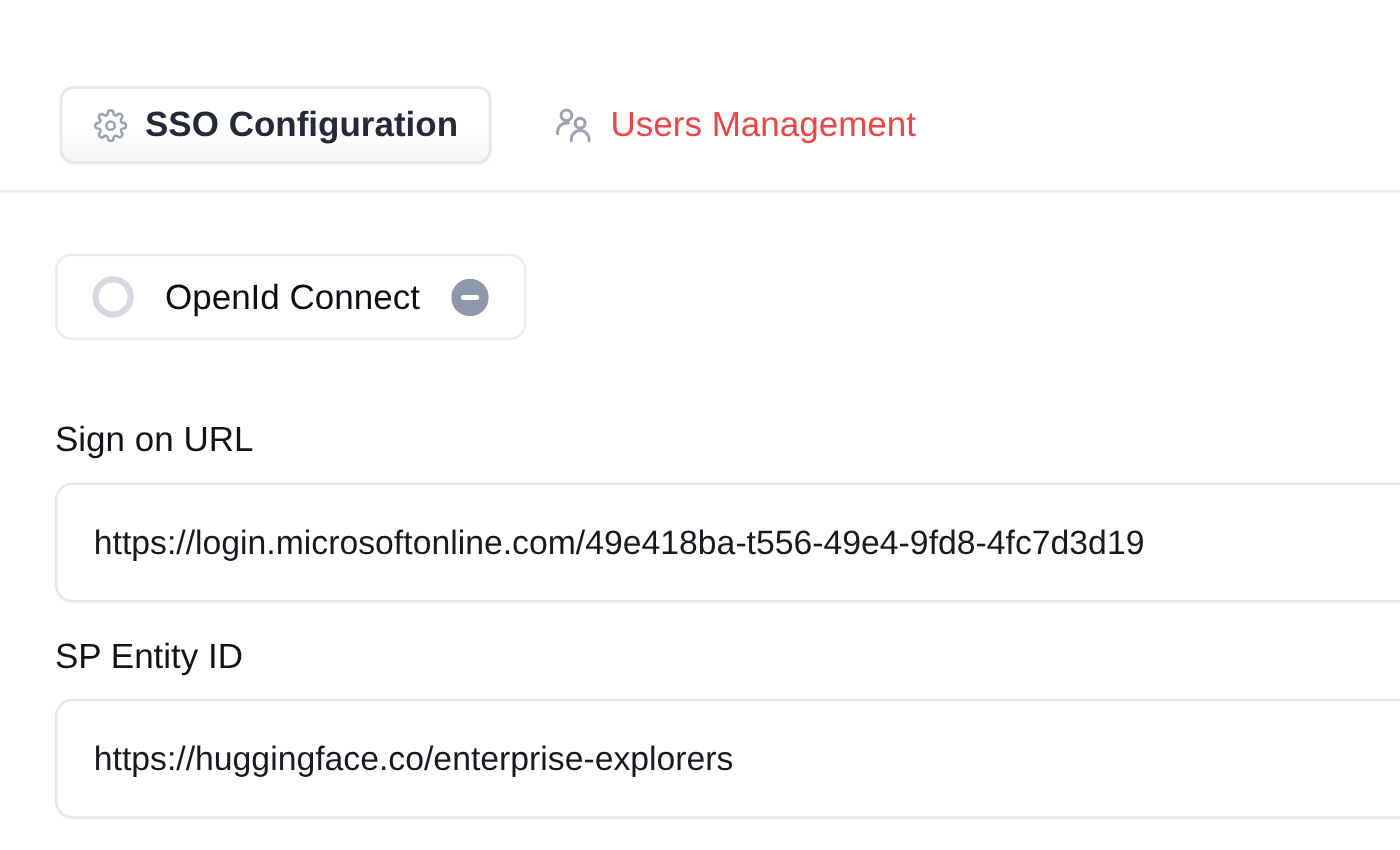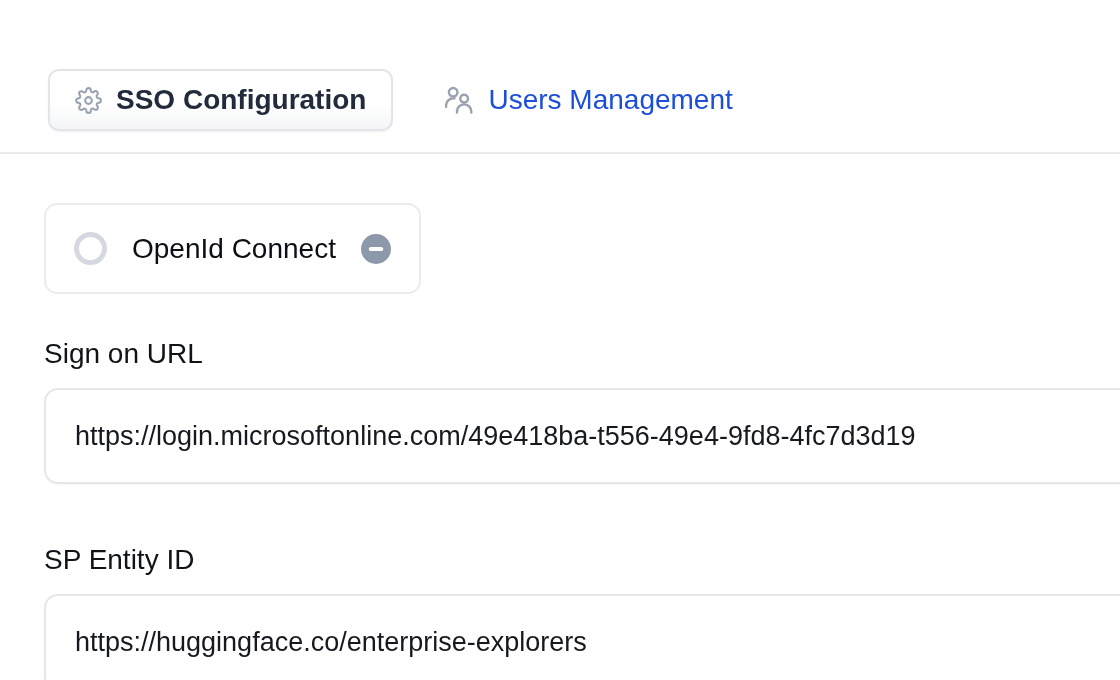--- a/index.html
+++ b/index.html
@@ -5,47 +5,47 @@
   * { margin:0; padding:0; box-sizing:border-box; }
   html,body { width:1120px; height:680px; overflow:hidden; background:#ffffff;
               font-family:"Liberation Sans", sans-serif; }
 
   
   .header { display:flex; align-items:center; gap:50px;
             padding:46px 18px 0 48px; height:154px; position:relative; }
   .header::after { content:""; position:absolute; left:0; right:0; bottom:0;
                    height:2px; background:#e9ebee; }
   .tab { display:flex; align-items:center; gap:14px; background:none; border:none;
-         font-family:inherit; font-size:28px; color:#1d4ed8; cursor:pointer;
+         font-family:inherit; font-size:28px; color:#ef4444; cursor:pointer;
          white-space:nowrap; padding:0; }
   .tab .ticon { display:flex; align-items:center; }
   .tab.active { border:2px solid #e3e5ea; border-radius:11px;
                 background:linear-gradient(180deg,#ffffff 55%,#f4f5f7 100%);
                 padding:13px 25px; font-weight:700; color:#212b3c;
                 box-shadow:0 1px 2px rgba(16,24,40,.06); }
 
   
   .main { padding-left:44px; }
   .options { display:flex; gap:22px; margin-top:49px; }
   .option-card { display:flex; align-items:center; gap:25px;
                  border:2px solid #eaecf0; border-radius:13px;
-                 padding:27px 28px; background:#fff; cursor:pointer; }
+                 padding:16px 28px; background:#fff; cursor:pointer; }
   .option-label { font-size:28px; color:#0b0e14; }
   .radio { width:33px; height:33px; border-radius:50%;
            border:5px solid #d5d8e0; background:#fff; flex:none; }
   .radio.selected { border:none; background:#2f7cf4; position:relative;
                     box-shadow:0 0 0 4px #d8dde6; }
   .radio.selected::after { content:""; position:absolute; left:50%; top:50%;
                            width:13px; height:13px; margin:-6.5px 0 0 -6.5px;
                            border-radius:50%; background:#fff; }
   .minus-badge { width:30px; height:30px; flex:none; display:flex; }
 
   
-  .field-label { font-size:28px; color:#101318; margin-top:44px; line-height:32px; }
-  .field-label.second { margin-top:60px; }
+  .field-label { font-size:28px; color:#101318; margin-top:64px; line-height:32px; }
+  .field-label.second { margin-top:27px; }
   .field-input { display:block; margin-top:18px; height:96px; width:1140px;
                  border:2px solid #e5e7ec; border-radius:14px; background:#fff;
                  font-family:inherit; font-size:27px; color:#16191f;
                  padding:0 20px 0 29px; box-shadow:0 1px 2px rgba(16,24,40,.04); }
 </style>
 </head>
 <body>
 
 <div class="header">
 

